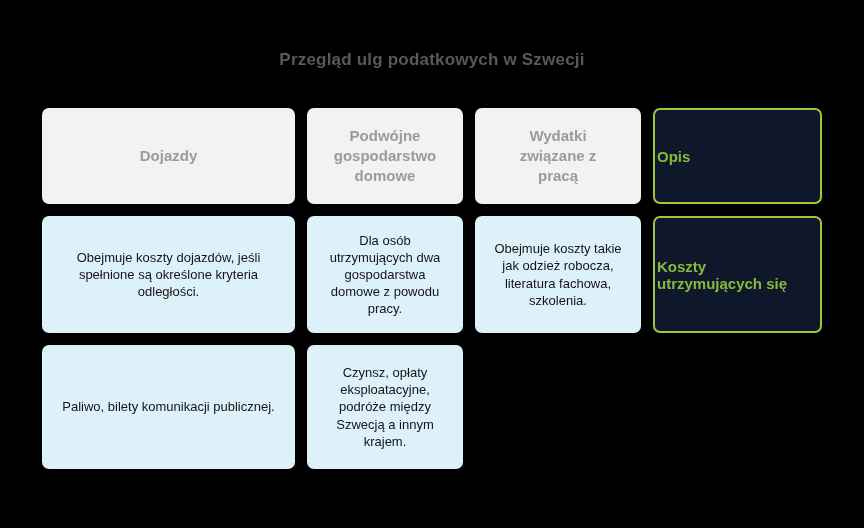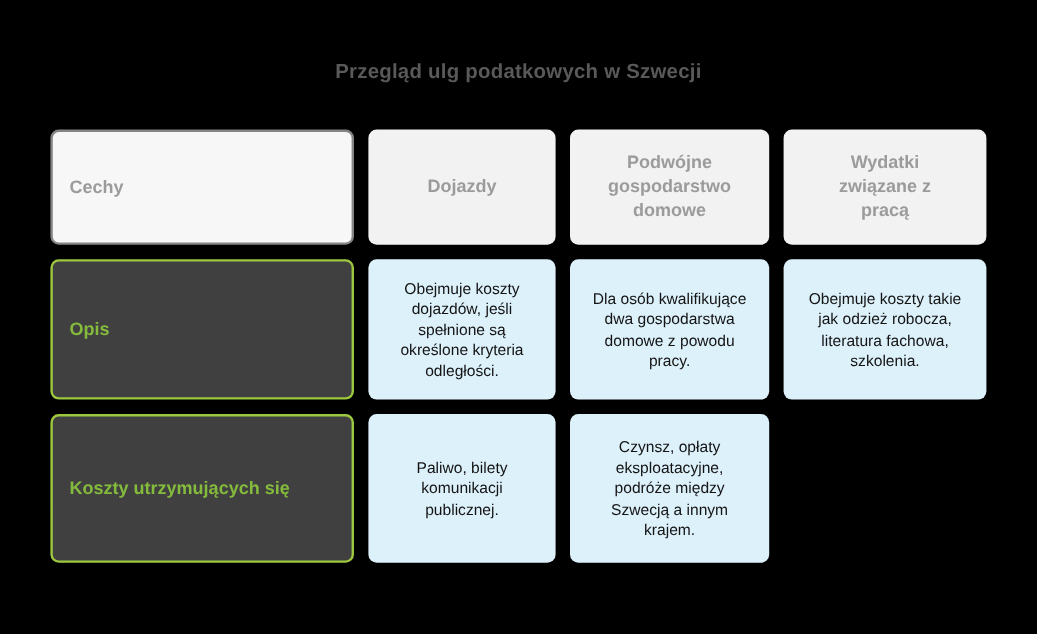--- a/index.html
+++ b/index.html
@@ -55,68 +55,65 @@
     background: #f2f2f2;
     color: #9b9b9b;
     font-size: 15px;
     font-weight: bold;
     text-align: center;
     padding: 6px 26px;
     line-height: 1.35;
     justify-content: center;
   }
   .rowlabel {
-    background: #404040;
+    background: #0f172a;
     border: 2px solid #9dc73f;
     color: #85bb3c;
     font-size: 15px;
     font-weight: bold;
     justify-content: flex-start;
-    padding-left: 14px;
+    padding-left: 2px;
     padding-right: 8px;
   }
   .cell {
     background: #ddf1fb;
     color: #141414;
     font-size: 13px;
     text-align: center;
     padding: 8px 13px;
     line-height: 1.32;
   }
 </style>
 </head>
 <body>
 
 <div class="canvas">
 
   <div class="title">Przegląd ulg podatkowych w Szwecji</div>
 
   <div class="grid">
 
-    <div class="card corner">
-      <span>Cechy</span>
-    </div>
     <div class="card header">
       <span>Dojazdy</span>
     </div>
     <div class="card header">
       <span>Podwójne gospodarstwo domowe</span>
     </div>
     <div class="card header">
       <span>Wydatki związane z pracą</span>
     </div>
 
     <div class="card rowlabel">
       <span>Opis</span>
     </div>
     <div class="card cell">
       <span>Obejmuje koszty dojazdów, jeśli spełnione są określone kryteria odległości.</span>
     </div>
     <div class="card cell">
-      <span>Dla osób kwalifikujące dwa gospodarstwa domowe z powodu pracy.</span>
+      <span>Dla osób utrzymujących dwa gospodarstwa domowe z powodu pracy.</span>
     </div>
     <div class="card cell">
       <span>Obejmuje koszty takie jak odzież robocza, literatura fachowa, szkolenia.</span>
     </div>
 
     <div class="card rowlabel">
       <span>Koszty utrzymujących się</span>
     </div>
     <div class="card cell">
       <span>Paliwo, bilety komunikacji publicznej.</span>

